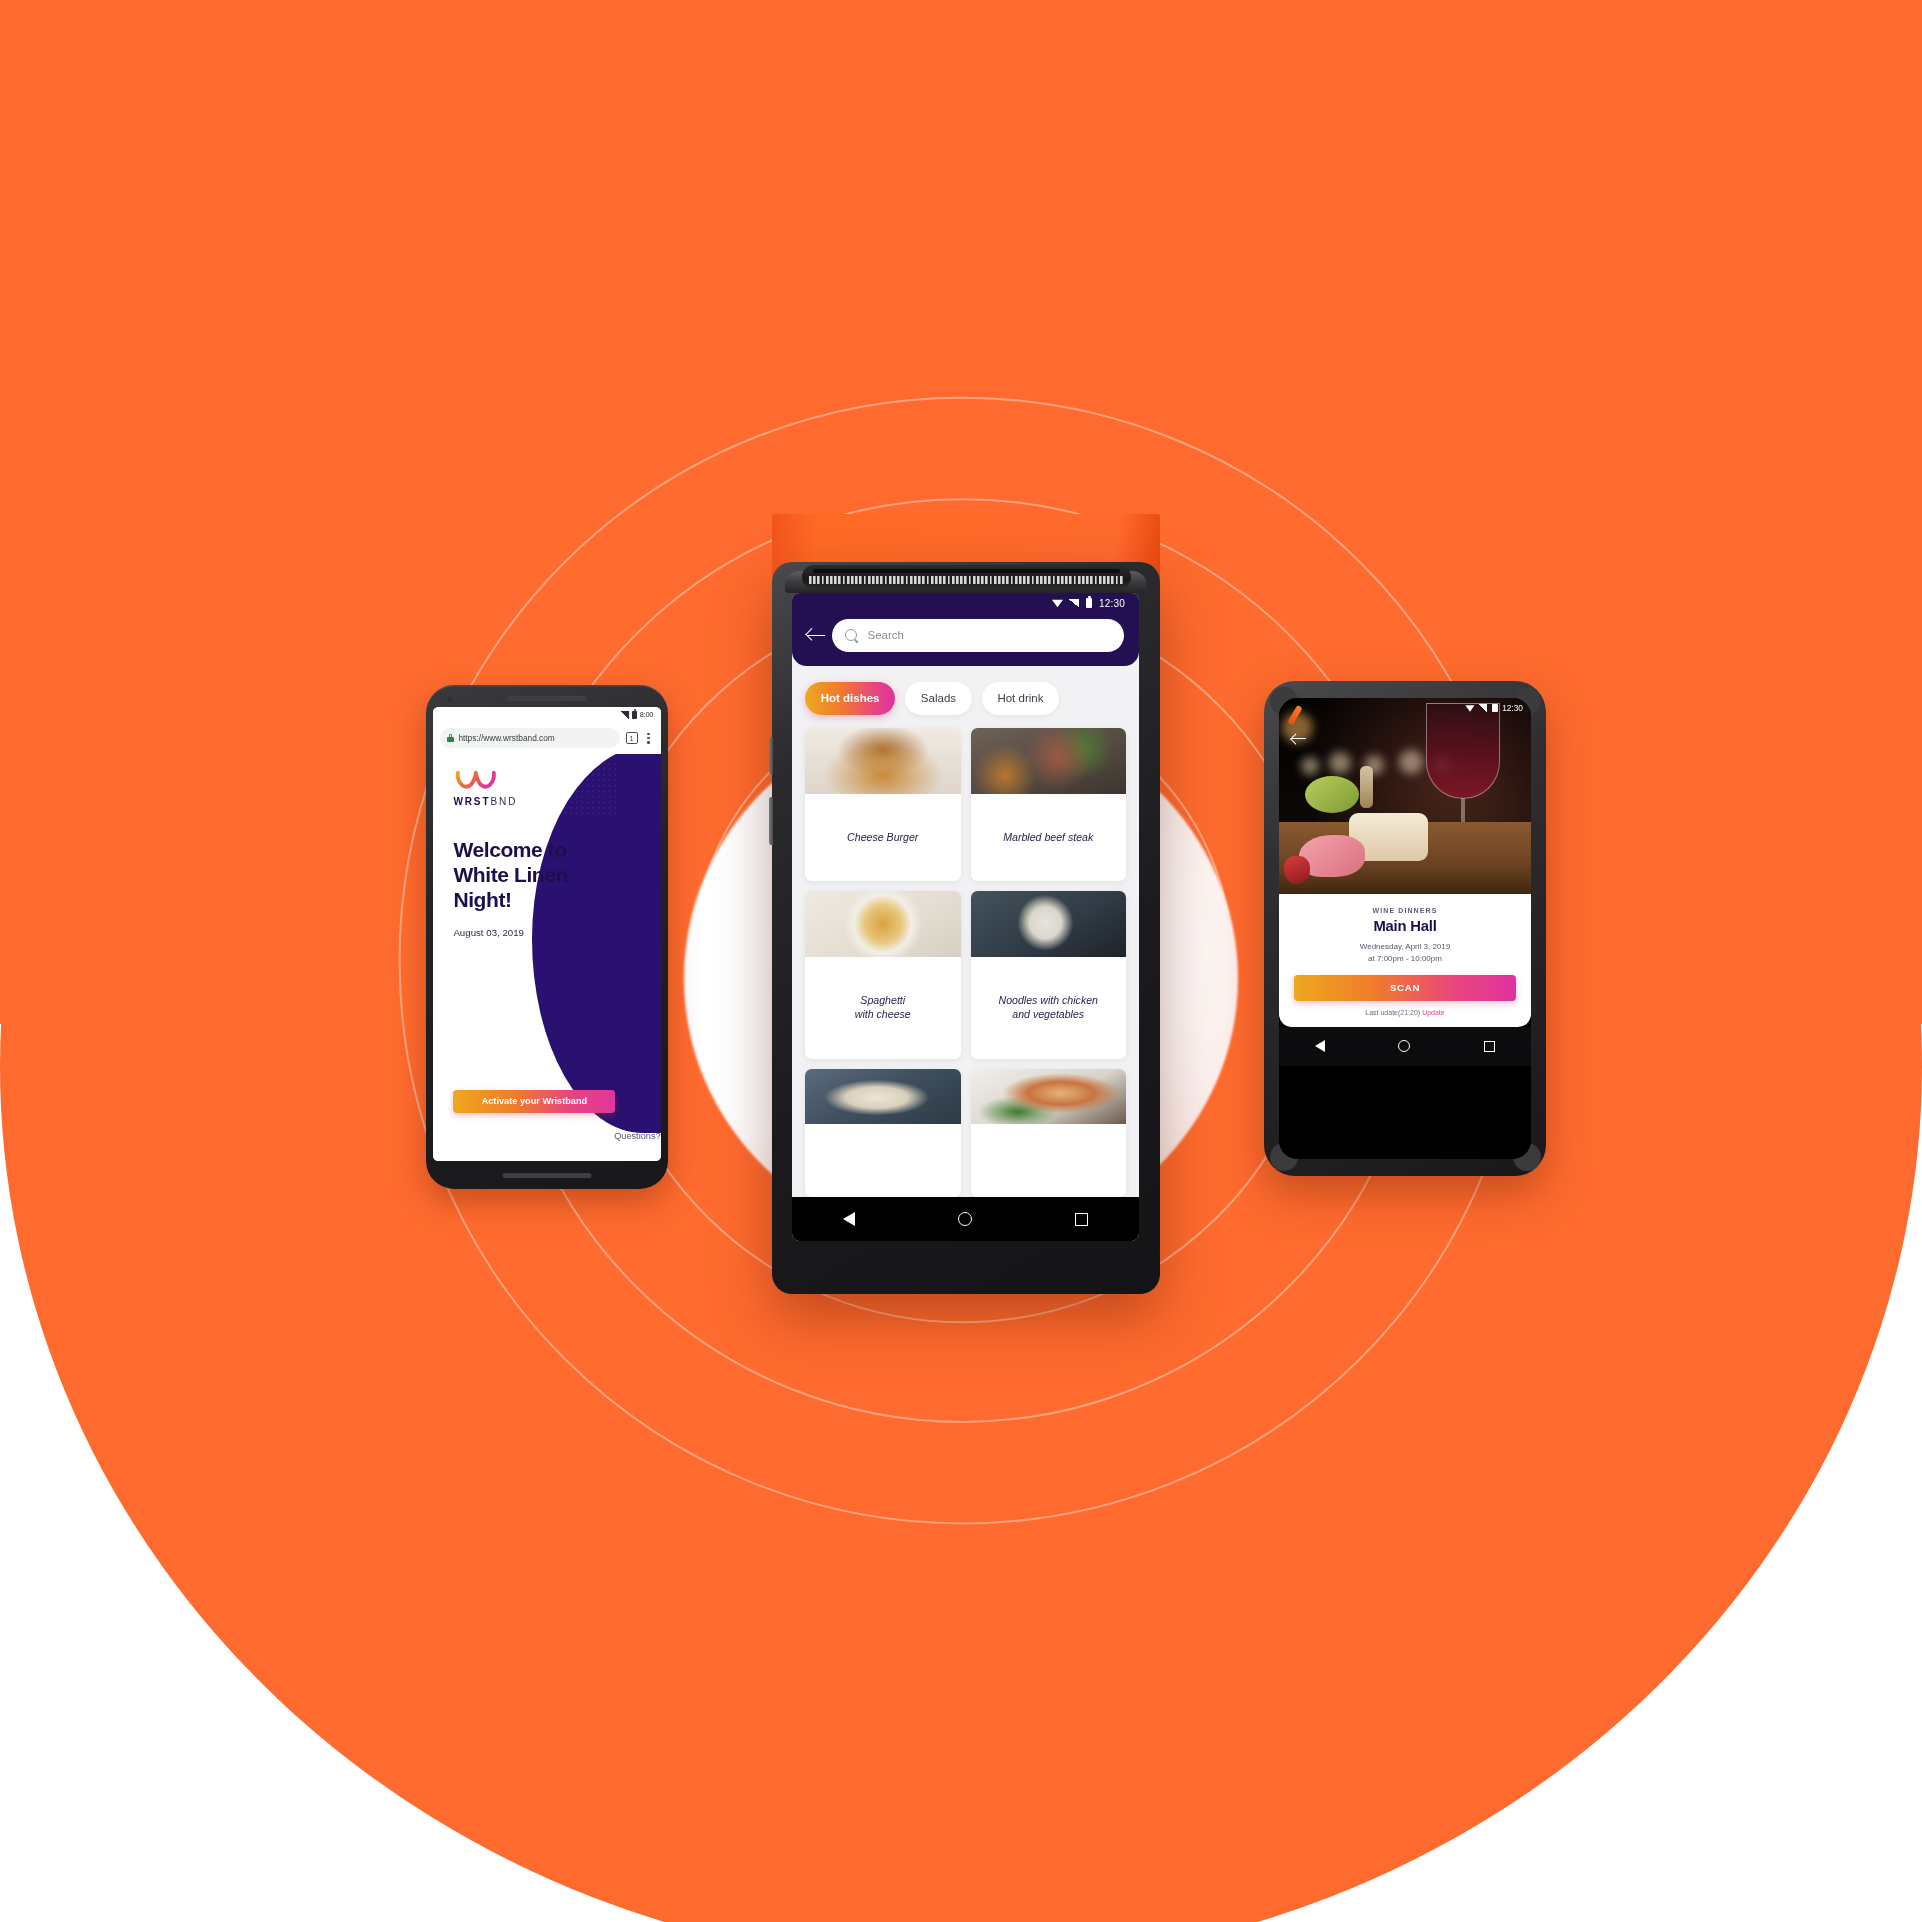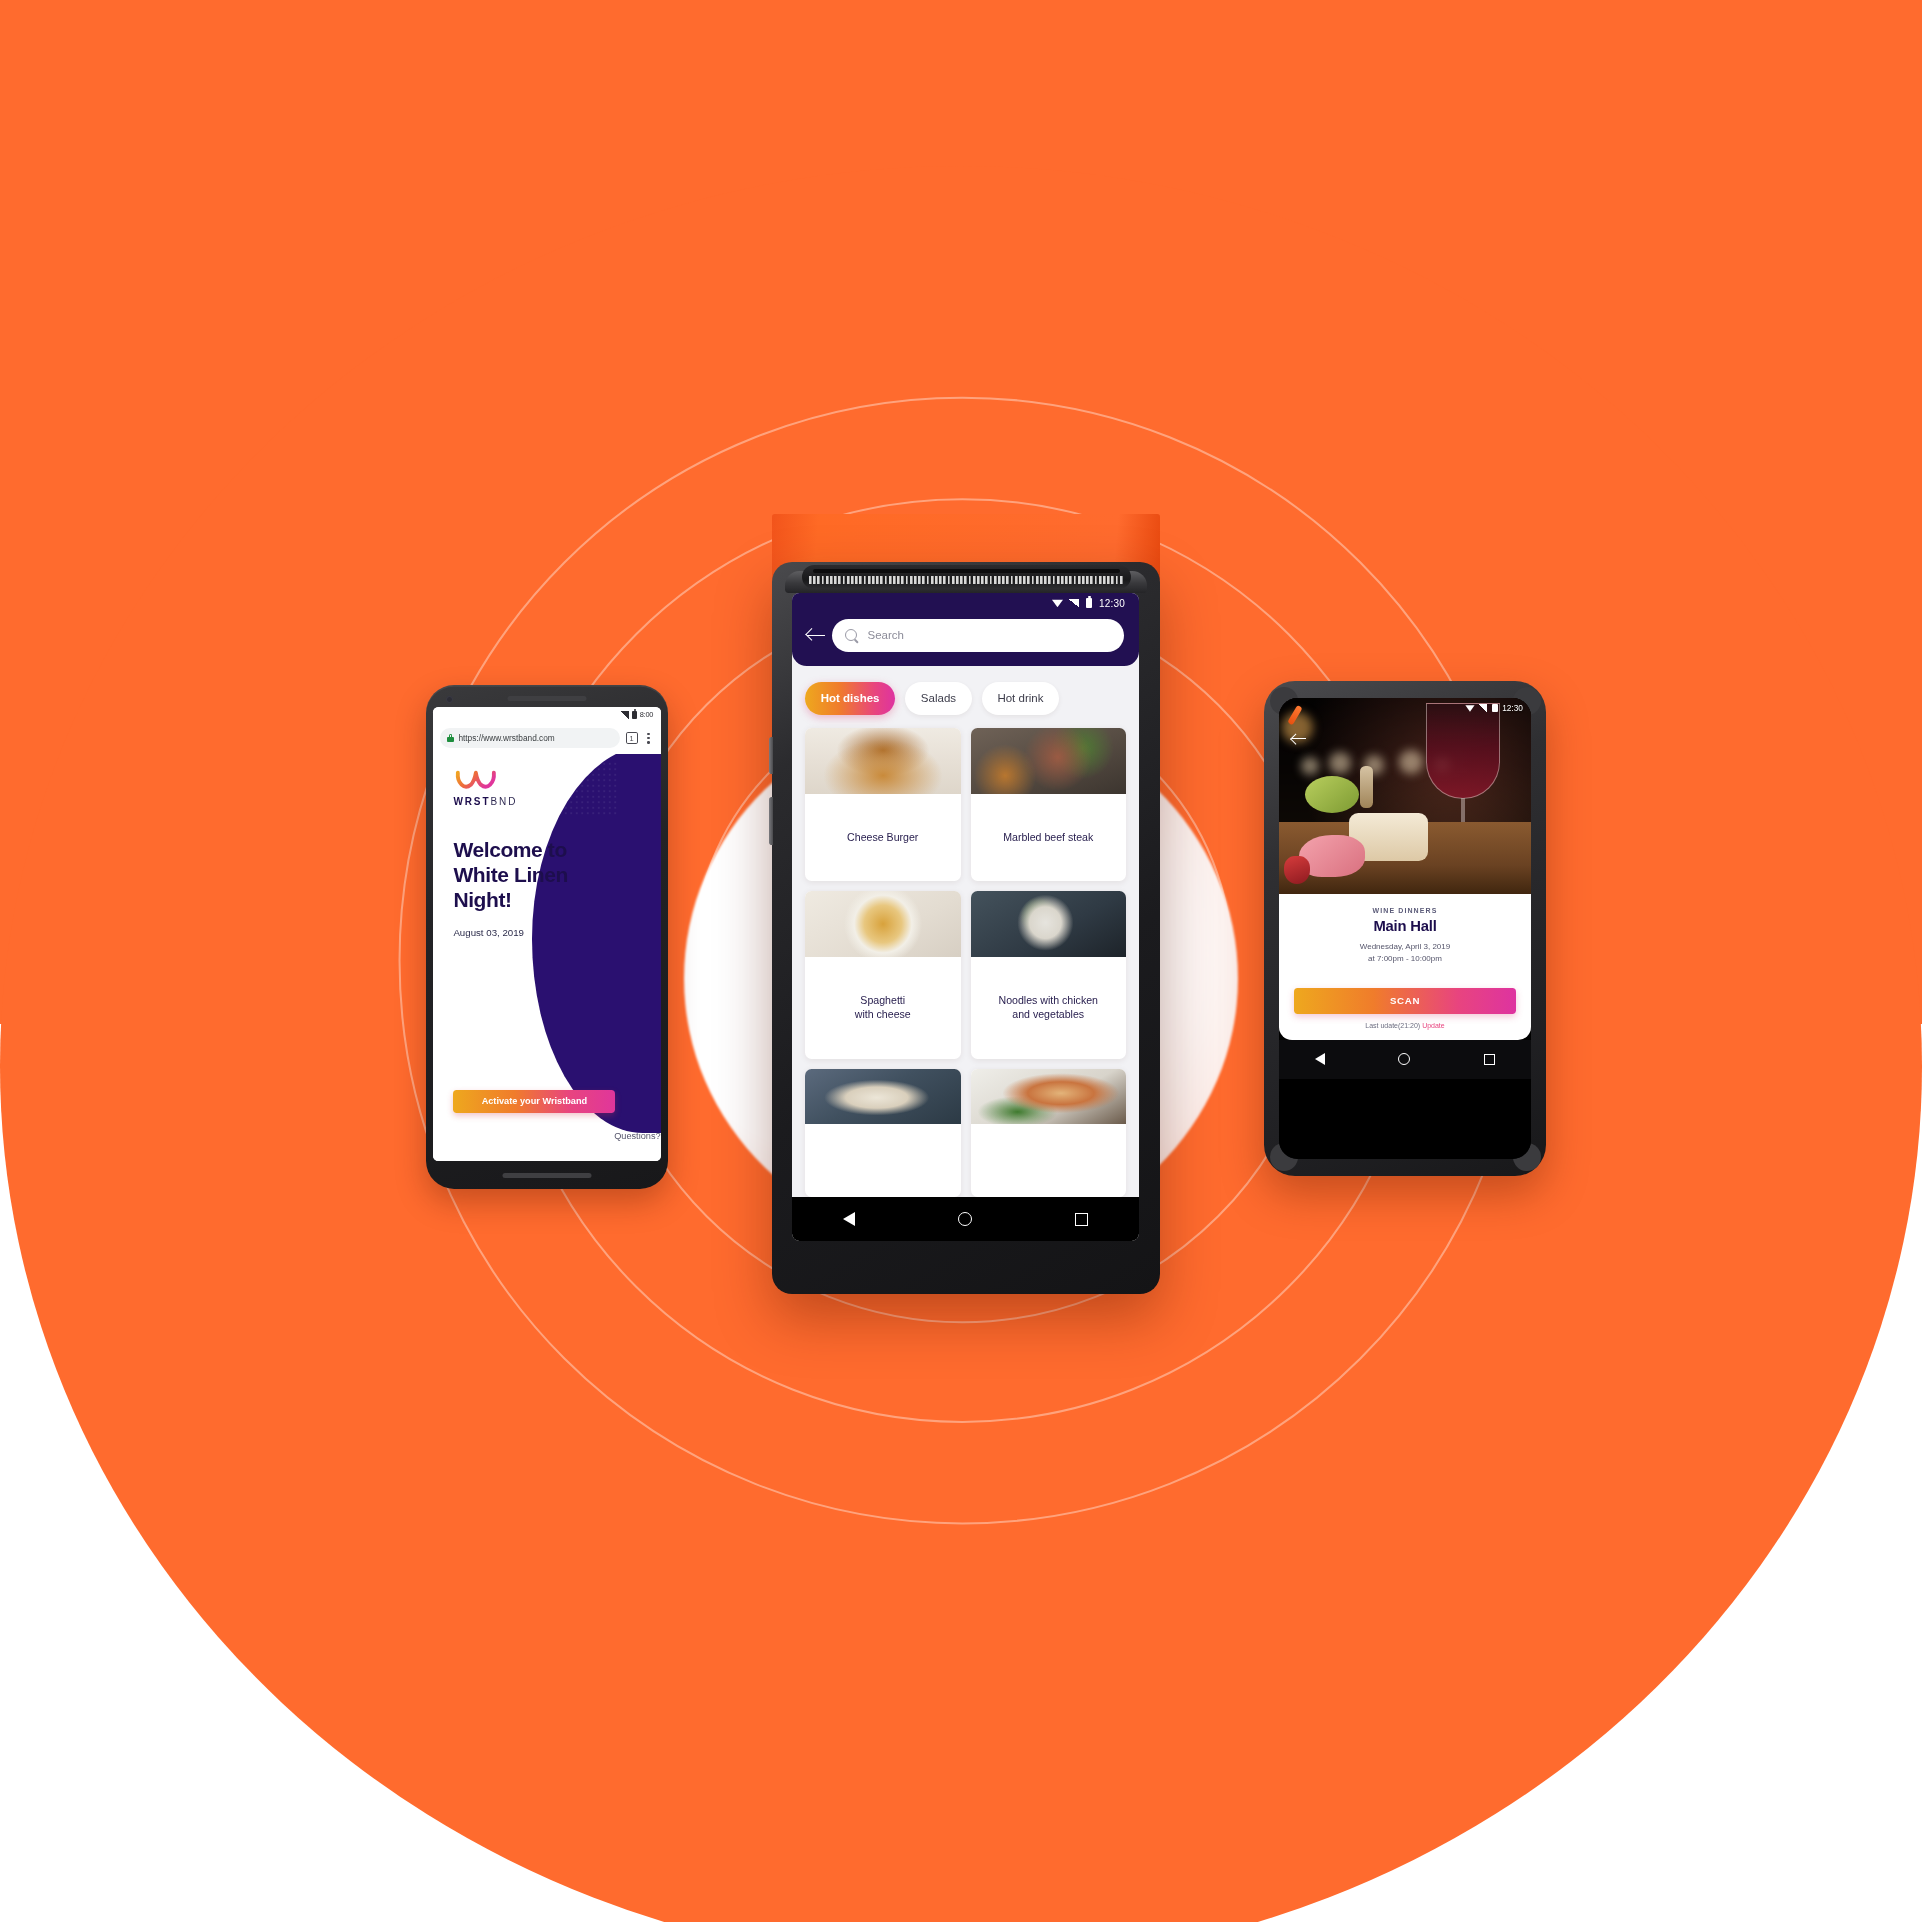--- a/index.html
+++ b/index.html
@@ -321,21 +321,21 @@
     color: #3c3c4a;
     box-shadow: 0 1.8px 5.5px rgba(60,30,10,0.07);
     white-space: nowrap;
   }
   .chip.active {
     background: linear-gradient(90deg, #EEA81E 0%, #F07C2B 38%, #E8447F 78%, #DE33A0 100%);
     color: #fff;
     font-weight: 700;
     box-shadow: 0 2.8px 8.3px rgba(224,70,120,0.35);
   }
-  .grid { display: grid; grid-template-columns: 1fr 1fr; gap: 10px; padding: 3.7px 13px 0 13px; flex: 1; overflow: hidden; }
+  .grid { display: grid; grid-template-columns: 1fr 1fr; gap: 10px; padding: 3.7px 13px 0 13px; flex: 1; overflow: hidden; font-style: italic; }
   .card { background: #fff; border-radius: 6.5px; overflow: hidden; box-shadow: 0 1.8px 6.5px rgba(60,30,10,0.08); display: flex; flex-direction: column; }
   .card-img { height: 66px; background-size: cover; background-position: center; }
   .card-label { padding: 8.3px 5.5px; text-align: center; font-size: 10.6px; color: #2A2150; line-height: 1.32; flex: 1; display: flex; align-items: center; justify-content: center; }
   .navbar {
     height: 44px;
     background: #000;
     display: flex; align-items: center; justify-content: space-around;
     flex: none;
   }
   .nv-back { width: 0; height: 0; border-top: 7.4px solid transparent; border-bottom: 7.4px solid transparent; border-right: 12px solid #fff; }
@@ -418,21 +418,21 @@
     z-index: 5;
   }
   .rd-back::before { content: ""; position: absolute; left: 0; top: 5px; width: 14px; height: 1.2px; background: #fff; }
   .rd-back::after { content: ""; position: absolute; left: 0.4px; top: 2.1px; width: 6.5px; height: 6.5px; border-left: 1.2px solid #fff; border-bottom: 1.2px solid #fff; transform: rotate(45deg); }
 
   .rd-panel { background: #fff; padding: 13px 14.8px 11px 14.8px; text-align: center; border-radius: 0 0 13px 13px; }
   .rd-eyebrow { font-size: 7px; letter-spacing: 1.1px; color: #5a5a78; font-weight: 600; }
   .rd-title { font-size: 14.8px; font-weight: 700; color: #1D0E4D; margin-top: 4.6px; letter-spacing: -0.2px; }
   .rd-meta { font-size: 8px; color: #55556b; margin-top: 6.5px; line-height: 1.5; }
   .rd-scan {
-    margin-top: 23px;
+    margin-top: 10px;
     height: 26px;
     border-radius: 3.7px;
     background: linear-gradient(90deg, #EEA81E 0%, #F07C2B 36%, #E8447F 74%, #DE33A0 100%);
     color: #fff;
     font-size: 9.7px;
     font-weight: 700;
     letter-spacing: 0.7px;
     display: flex; align-items: center; justify-content: center;
     box-shadow: 0 2.8px 7.4px rgba(216,70,120,0.3);
   }

